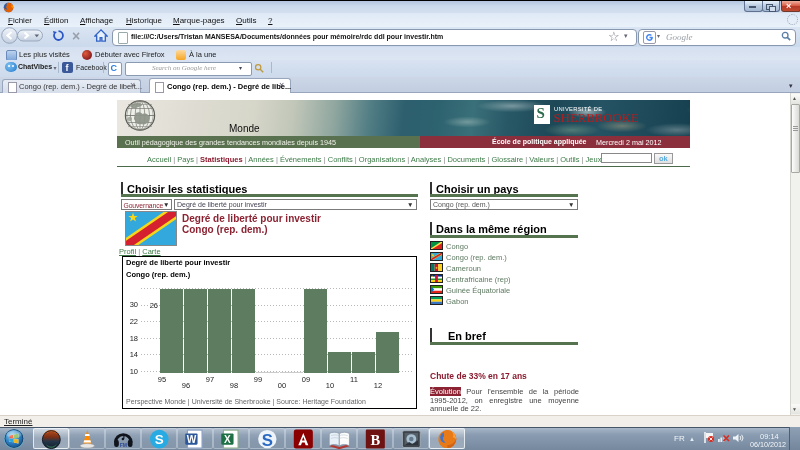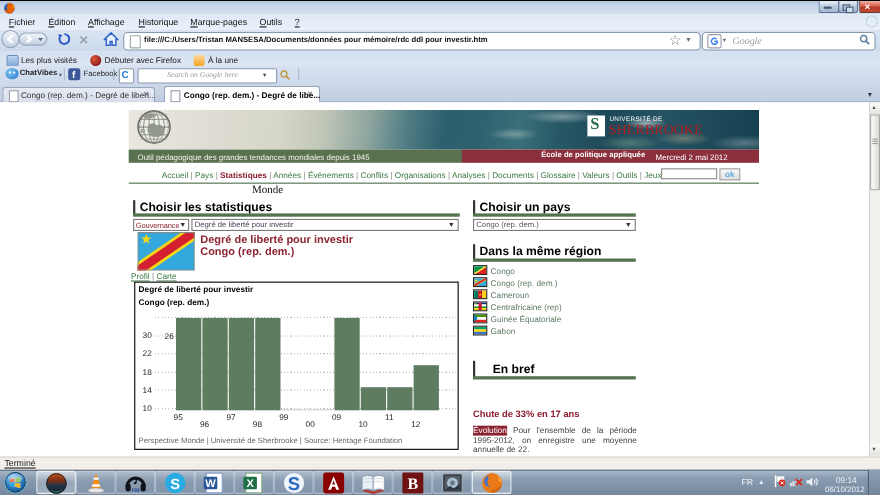--- a/index.html
+++ b/index.html
@@ -158,21 +158,21 @@
 <ellipse cx="17" cy="15.5" rx="13.2" ry="14.6" fill="none" stroke="#8a8a82" stroke-width=".6"></ellipse>
 <line x1="17" y1="0.9" x2="17" y2="30.1" stroke="#77776f" stroke-width=".7"></line>
 <line x1="2.4" y1="15.5" x2="31.6" y2="15.5" stroke="#6a6a62" stroke-width=".8"></line>
 <path d="M3.5 8.5h27M3.5 22.5h27" stroke="#7a7a72" stroke-width=".7" fill="none"></path>
 <path d="M5 4.5h24M5 26.5h24" stroke="#8a8a82" stroke-width=".6" fill="none"></path>
 <path d="M8 5c3-2 7-2.5 10-1.5 2 .7 1 2.5-1 3s-5 2-7 1.5S6.5 6 8 5z" fill="#8f958a" opacity=".9"></path>
 <path d="M13 13c2-1.5 5-1 6.5 1 2-1 4.5-.5 6 1.5 1.8 2.3 1.2 5-.8 7-1.8 1.8-4.5 2.5-6.7 1.5-2.5 1-5-.5-5.5-3-1.5-1-2-3-1-4.5.3-1.6.8-2.8 1.5-3.5z" fill="#8f958a" opacity=".95"></path>
 <path d="M6 17c1.5-.5 3 .5 3 2s-1.5 2.5-3 2-2-3.3 0-4z" fill="#9a9f94" opacity=".8"></path>
 </svg>
     </div>
-<div class="tx" style="left:229px;top:122.5px;font-size:10px;color:#0d0d0d;font-family:Liberation Serif, serif;margin-top:44px;">Monde</div>
+<div class="tx" style="left:229px;top:122.5px;font-size:10px;color:#0d0d0d;font-family:Liberation Sans, sans-serif;">Monde</div>
 
 <div class="abs" style="left:534px;top:104.5px;width:15.5px;height:19.5px;background:#fff;"></div>
 <div class="tx" style="left:536.5px;top:105px;font-size:15px;font-weight:bold;color:#2d6b4f;font-family:'Liberation Serif',serif;">S</div>
 <div class="tx" style="left:554px;top:105.5px;font-size:5.8px;color:#fff;letter-spacing:.3px;">UNIVERSITÉ DE</div>
 <div class="tx" style="left:553.5px;top:111px;font-size:12.5px;color:#b91c1c;font-family:'Liberation Serif',serif;letter-spacing:.2px;">SHERBROOKE</div>
 
 <div class="abs" style="left:117px;top:135.5px;width:303px;height:12px;background:#5a7150;"></div>
 <div class="abs" style="left:420px;top:135.5px;width:270px;height:12px;background:#8c2f3d;"></div>
 <div class="tx" style="left:125px;top:138px;font-size:7.2px;color:#f2f2ea;">Outil pédagogique des grandes tendances mondiales depuis 1945</div>
 <div class="tx" style="left:492px;top:138px;font-size:7px;font-weight:bold;color:#fff;">École de politique appliquée</div>

